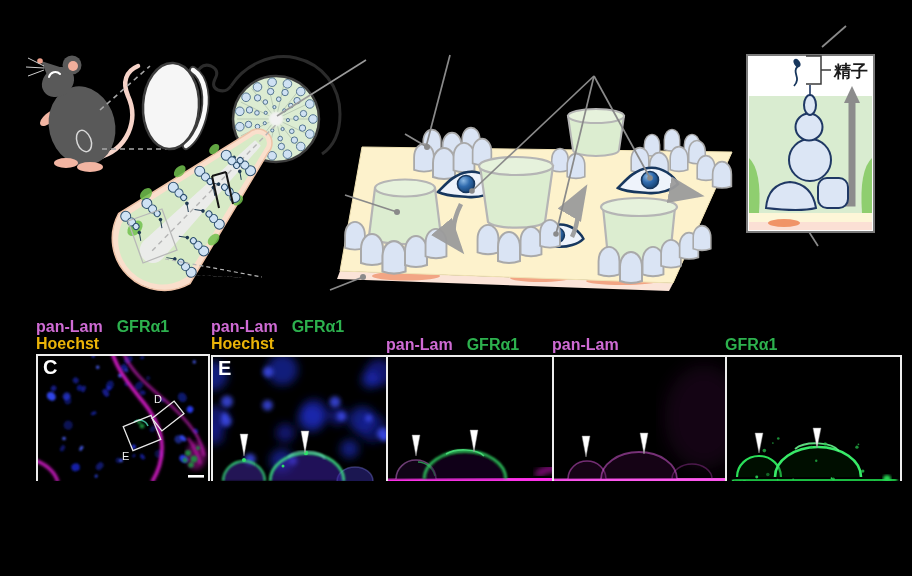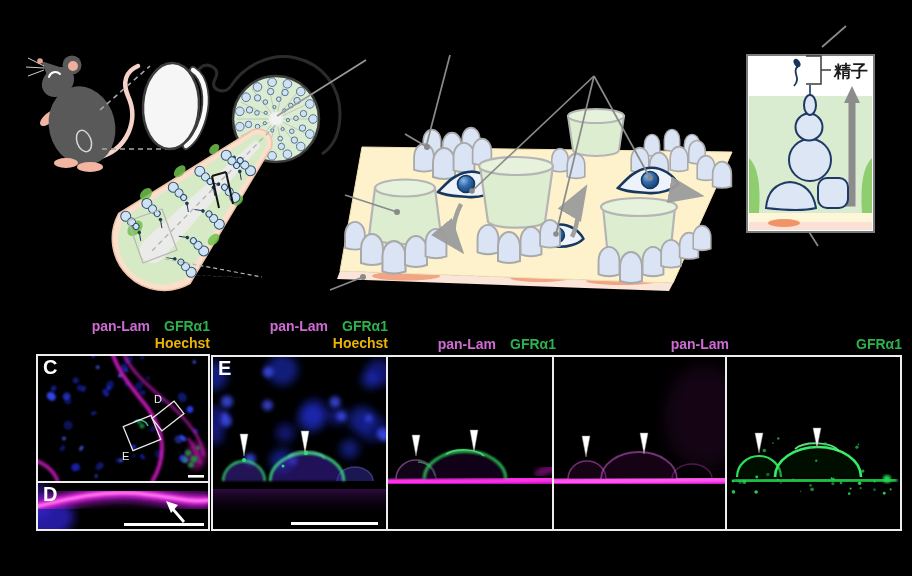--- a/index.html
+++ b/index.html
@@ -1,19 +1,19 @@
 <!DOCTYPE html>
 <html><head>
 <meta charset="utf-8">
 <style>
   html,body{margin:0;padding:0;background:#000;}
-  .stage{position:relative;width:912px;height:576px;background:#000;overflow:hidden;
+  .stage{position:relative;width:912px;height:481px;background:#000;overflow:hidden;
          font-family:"Liberation Sans",sans-serif;text-decoration:underline;}
   svg text{font-family:"Liberation Sans","DejaVu Sans",sans-serif;}
-  .hdr{position:absolute;text-align:right;font-weight:bold;font-size:14px;line-height:17px;}
+  .hdr{position:absolute;text-align:left;font-weight:bold;font-size:16px;line-height:17px;}
   .panlam{color:#cf6bd4;}
   .gfra1{color:#2db14e;margin-left:14px;}
   .gfra1.solo{margin-left:0;}
   .hoechst{color:#eab308;}
   .panel{position:absolute;box-sizing:border-box;border:2px solid #ededed;background:#000;overflow:hidden;}
   .plabel{position:absolute;top:0px;left:5px;color:#fff;font-weight:bold;font-size:20px;z-index:5;}
 </style>
 </head>
 <body>
 

